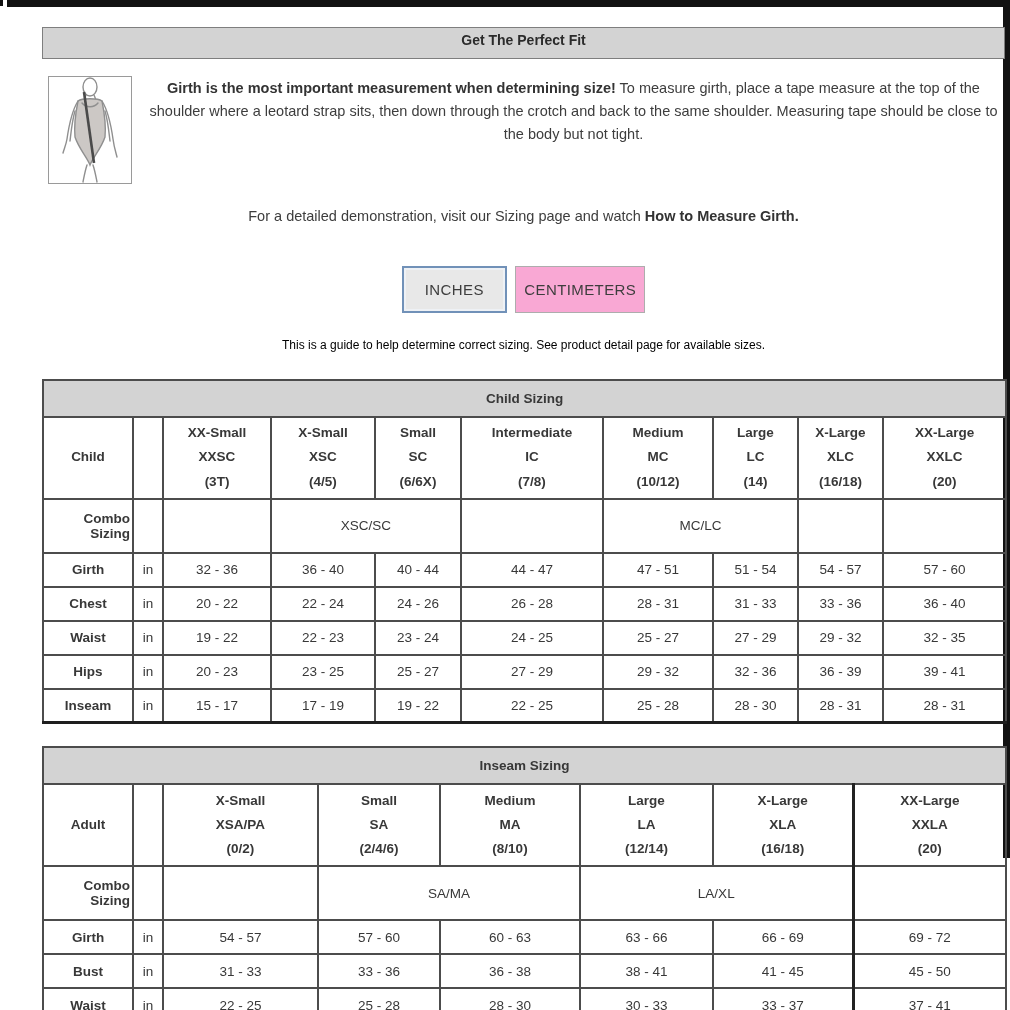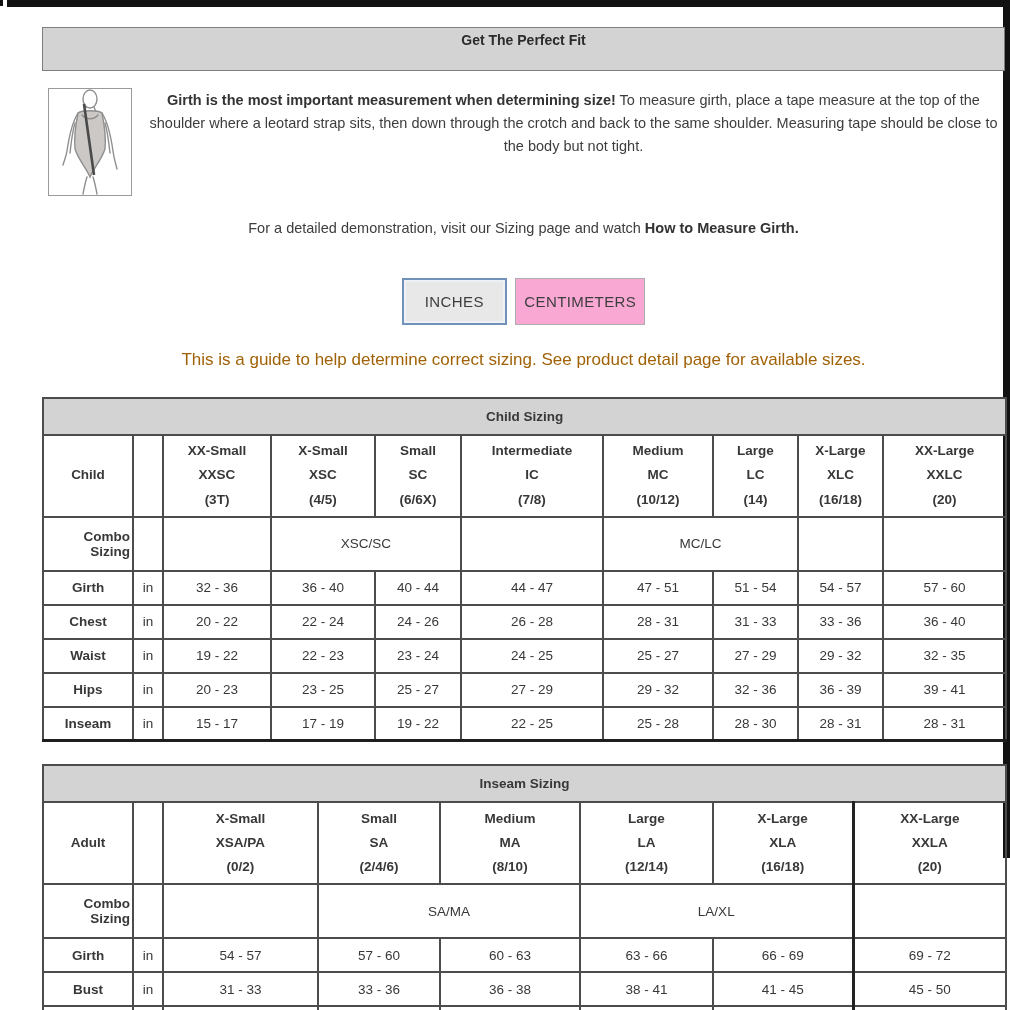--- a/index.html
+++ b/index.html
@@ -9,21 +9,21 @@
     background:#ffffff; color:#3d3d3d;
     font-family:"Liberation Sans", sans-serif;
   }
   .top-bar { position:absolute; top:0; left:7px; right:0; height:7px; background:#121212; }
   .corner-notch { position:absolute; top:0; left:0; width:3px; height:6px; background:#121212; }
   .right-bar { position:absolute; top:0; right:0; width:7px; height:858px; background:#121212; }
 
   .content { position:absolute; left:42px; top:0; width:963px; }
 
   .title-bar {
-    margin-top:27px; height:44px; line-height:25px;
+    margin-top:27px; height:32px; line-height:25px;
     background:#d3d3d3; border:1px solid #7e7e7e;
     text-align:center; font-weight:bold; font-size:14px; color:#2b2b2b;
   }
 
   .intro { position:relative; margin-top:8px; min-height:112px; }
   .figure-box {
     position:absolute; left:6px; top:2px; width:84px; height:108px;
     border:1px solid #9a9a9a; background:#fff;
   }
   .intro-text {
@@ -40,21 +40,21 @@
     cursor:pointer; vertical-align:middle;
   }
   button.unit.active {
     background:#e8e8e8; border:2px solid #7191b8; padding:13px 21px;
     box-shadow: inset 0 0 0 2px #eef1f5;
   }
   button.unit.inactive {
     background:#f9a8d4; border:1px solid #adadad; padding:14px 8px; margin-left:4px;
   }
 
-  .note { text-align:center; font-size:17px; margin-top:25px; color:#a16207; }
+  .note { text-align:center; font-size:12px; margin-top:25px; color:#000000; }
 
   table.size-table {
     border-collapse:collapse; width:963px; table-layout:fixed;
     border:2px solid #4c4c4c;
   }
   table.child { margin-top:27px; border-bottom:3px solid #1e1e1e; }
   table.adult { margin-top:22px; }
   .size-table td, .size-table th {
     border:2px solid #4c4c4c; text-align:center; vertical-align:middle;
     font-size:13.5px; color:#383838; padding:0 2px;

